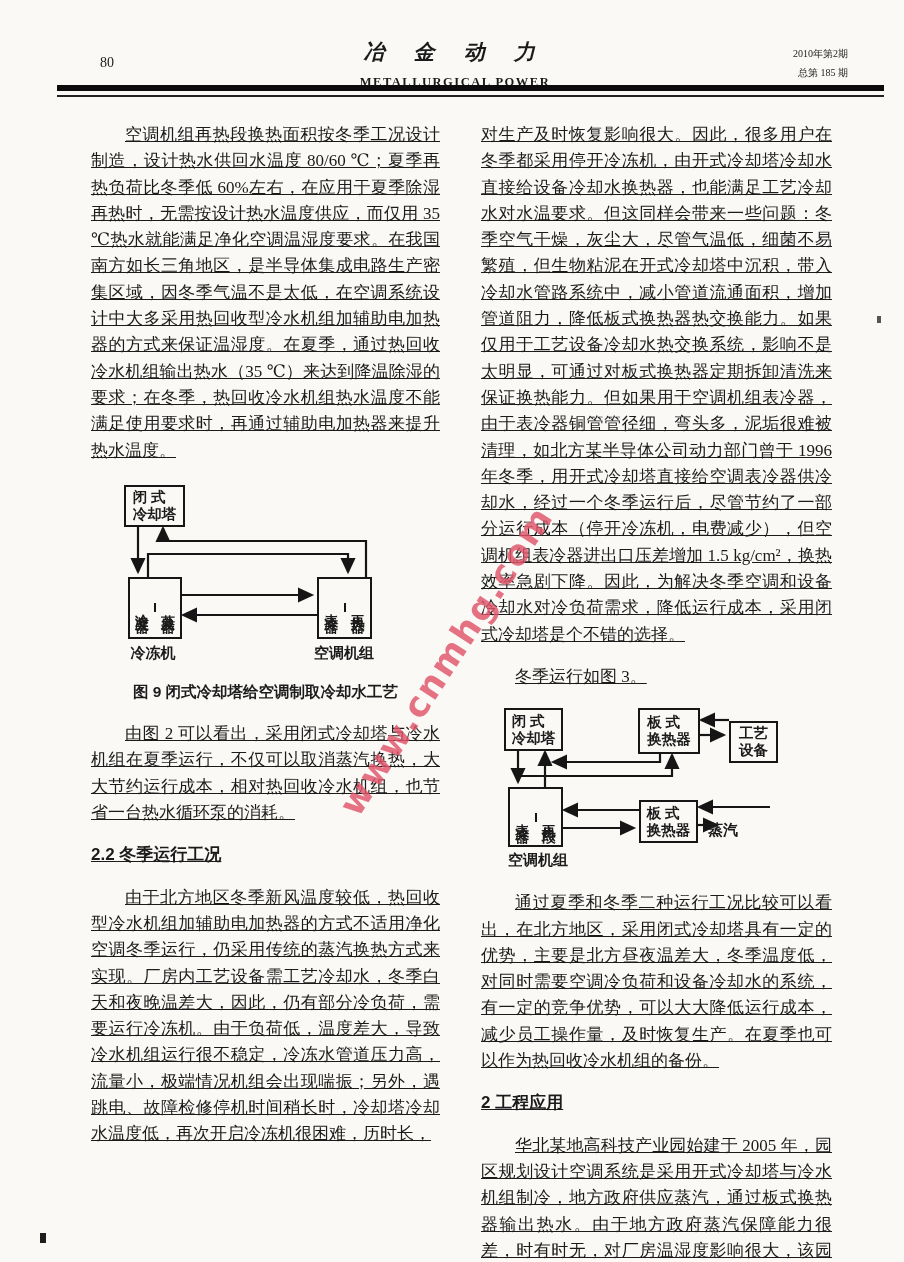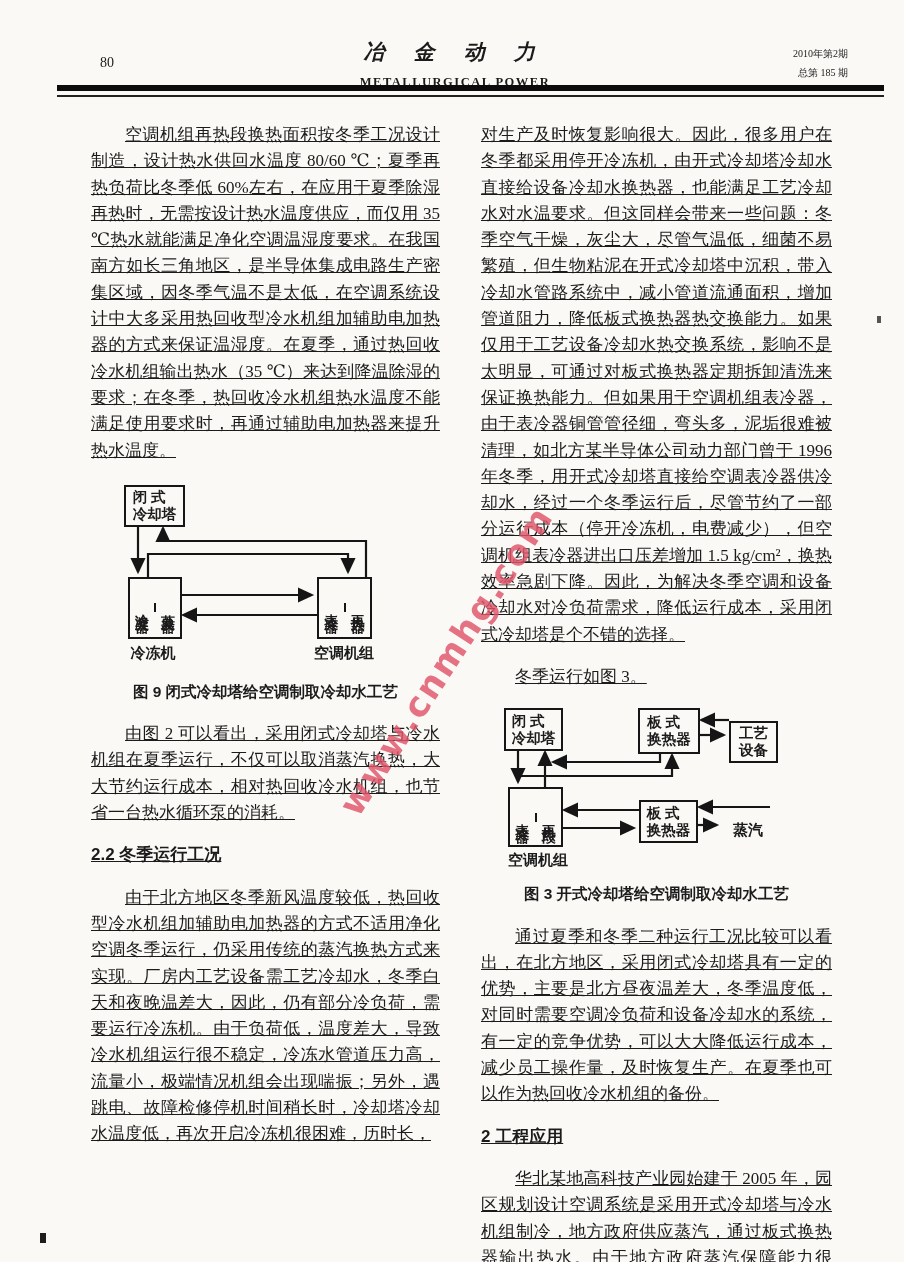--- a/index.html
+++ b/index.html
@@ -163,24 +163,23 @@
       <div class="dbox split" style="left:43px;top:81px;width:51px;height:56px;">
         <div class="cell">表冷器</div>
         <div class="cell">再热段</div>
       </div>
       <div class="dbox" style="left:174px;top:94px;width:55px;height:39px;">
         <div class="two-line">
           <span>板 式</span>
           <span>换热器</span>
         </div>
       </div>
-      <div class="dlabel" style="left:268px;top:111px;width:60px;text-align:left;">蒸汽</div>
+      <div class="dlabel" style="left:243px;top:111px;width:60px;text-align:left;">蒸汽</div>
       <div class="dlabel" style="left:34px;top:141px;width:78px;">空调机组</div>
     </div>
-    <div class="fig-caption">图 3  开式冷却塔给空调制取冷却水工艺</div>
 
     <p class="indent">通过夏季和冬季二种运行工况比较可以看出，在北方地区，采用闭式冷却塔具有一定的优势，主要是北方昼夜温差大，冬季温度低，对同时需要空调冷负荷和设备冷却水的系统，有一定的竞争优势，可以大大降低运行成本，减少员工操作量，及时恢复生产。在夏季也可以作为热回收冷水机组的备份。</p>
     <p class="sec-heading">2  工程应用</p>
     <p class="indent">华北某地高科技产业园始建于 2005 年，园区规划设计空调系统是采用开式冷却塔与冷水机组制冷，地方政府供应蒸汽，通过板式换热器输出热水。由于地方政府蒸汽保障能力很差，时有时无，对厂房温湿度影响很大，该园区动力部门借鉴长三角地区半导体公司运行经验，结合园区空调系统增容的时机，在 2008 年春季采用一台 800RT 热回收型冷水机组来输出热水，通过 2008、2009 两个夏季运行，效果较好。一方面实现了夏季不用蒸汽换热，空</p>
   </div>
 
   <div class="speck-a"></div>
   <div class="speck-b"></div>
 </div>
 

